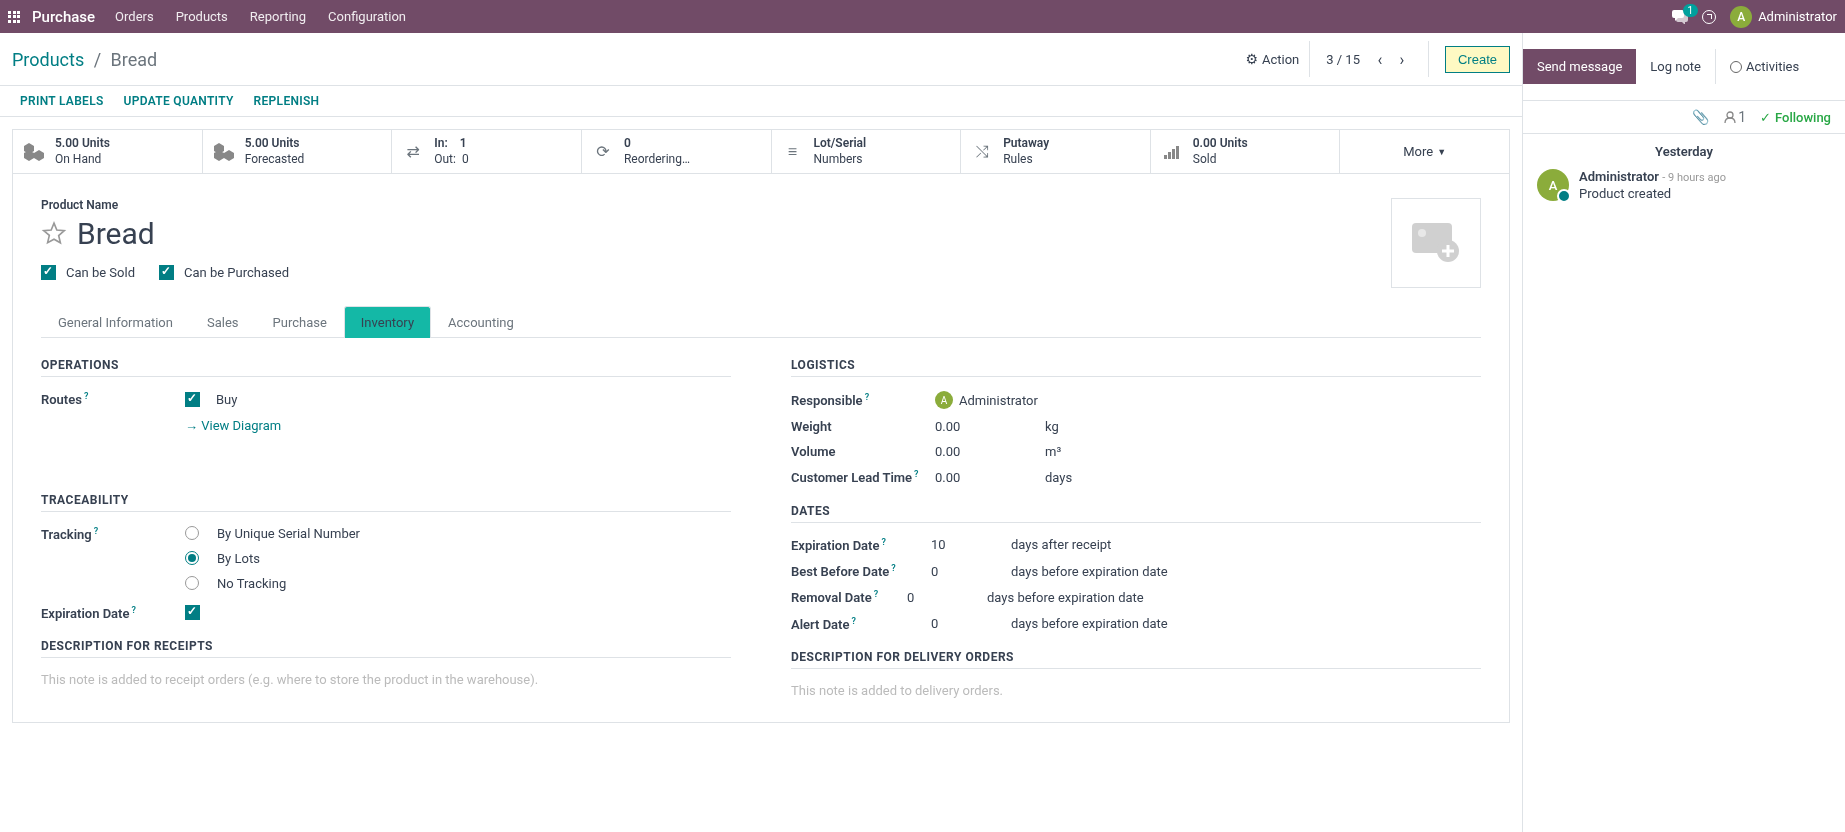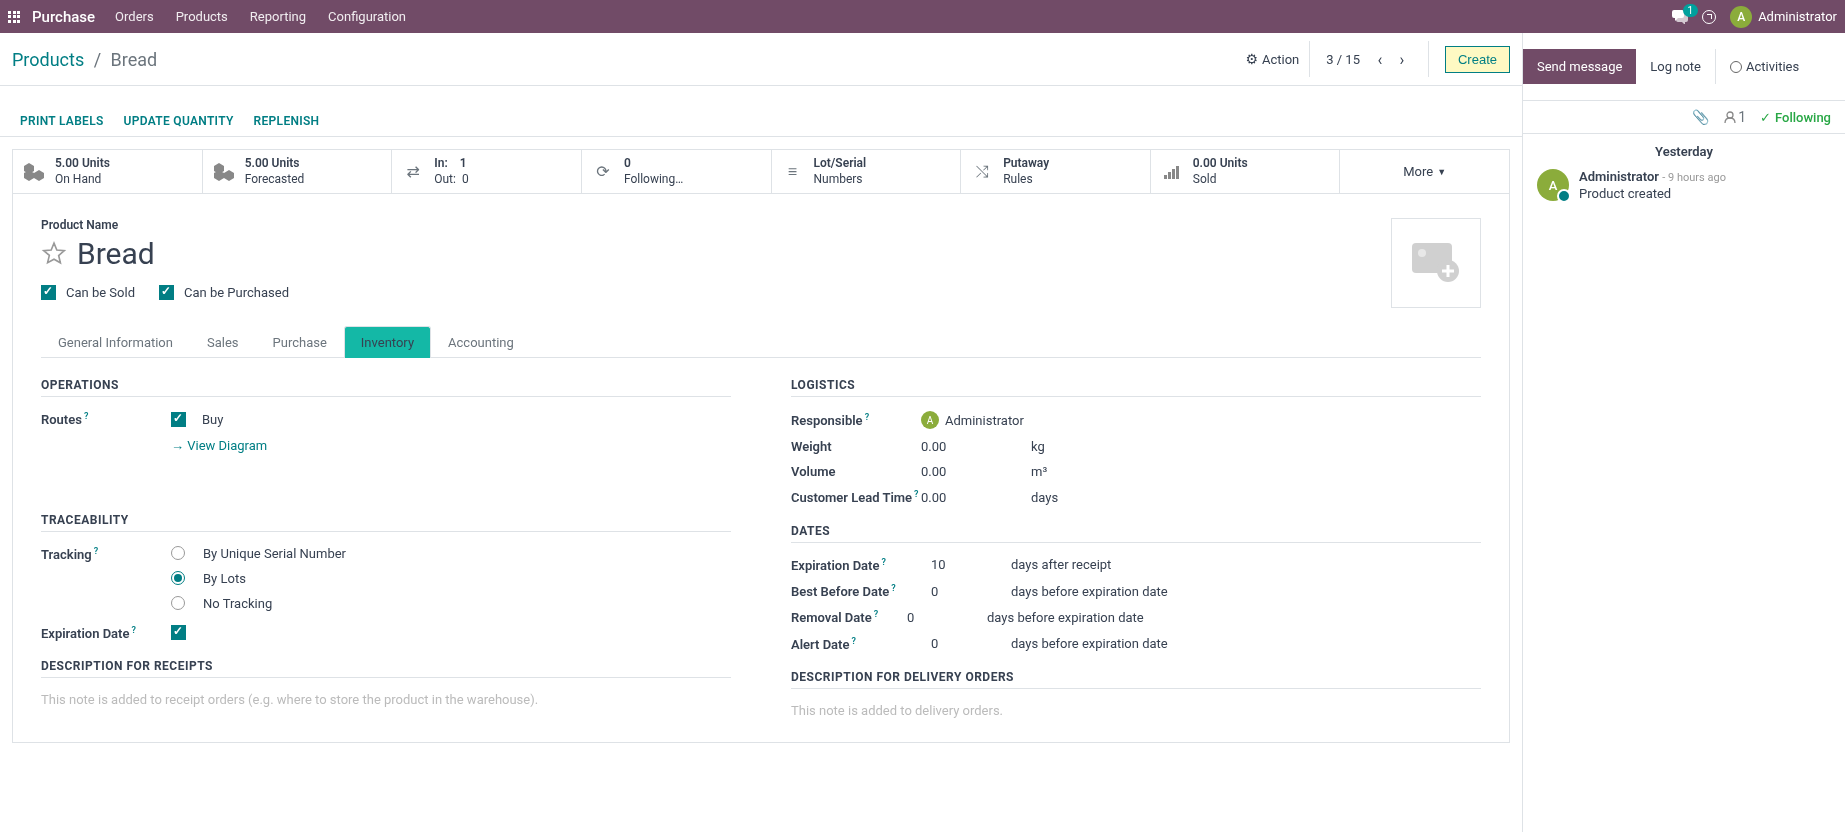--- a/index.html
+++ b/index.html
@@ -29,21 +29,21 @@
 .breadcrumb .sep { color: #6c757d; margin: 0 5px; }
 .breadcrumb .current { color: #6c757d; }
 .action-btn { margin-left: auto; display: flex; align-items: center; gap: 4px; color: #374151; cursor: pointer; padding: 4px 10px; }
 .gear-icon::before { content: "⚙"; font-size: 14px; }
 .pager { display: flex; align-items: center; gap: 10px; padding: 0 16px; border-left: 1px solid #dee2e6; height: 36px; }
 .pager-arrows { display: flex; gap: 2px; }
 .pager-arrow { width: 20px; height: 20px; display: flex; align-items: center; justify-content: center; cursor: pointer; color: #374151; font-size: 16px; }
 .create-btn { border: 1px solid #017e84; color: #017e84; background: #fef9c3; padding: 5px 12px; cursor: pointer; font-size: 13px; }
 
 .action-row { display: flex; gap: 20px; padding: 8px 20px; border-bottom: 1px solid #dee2e6; }
-.action-row a { color: #017e84; font-weight: 600; text-decoration: none; font-size: 12px; cursor: pointer; letter-spacing: 0.3px; margin-top: 20px; }
+.action-row a { color: #017e84; font-weight: 600; text-decoration: none; font-size: 12px; cursor: pointer; letter-spacing: 0.3px; }
 
 .stat-boxes { display: flex; border: 1px solid #dee2e6; margin: 12px 12px 0 12px; }
 .stat-box { flex: 1; border-right: 1px solid #dee2e6; padding: 6px 10px; display: flex; align-items: center; gap: 10px; cursor: pointer; min-width: 0; }
 .stat-box:last-child { border-right: none; }
 .stat-icon { width: 22px; height: 22px; display: flex; align-items: center; justify-content: center; color: #6c757d; font-size: 16px; flex-shrink: 0; }
 .stat-text { display: flex; flex-direction: column; font-size: 12px; line-height: 1.3; min-width: 0; overflow: hidden; }
 .stat-text .top { font-weight: 600; color: #374151; white-space: nowrap; overflow: hidden; text-overflow: ellipsis; }
 .stat-text .bot { color: #374151; white-space: nowrap; overflow: hidden; text-overflow: ellipsis; }
 .more-btn { flex: 1; display: flex; align-items: center; justify-content: center; gap: 4px; cursor: pointer; }
 
@@ -65,21 +65,21 @@
 
 .tabs { display: flex; border-bottom: 1px solid #dee2e6; margin-top: 18px; }
 .tab { padding: 8px 16px; cursor: pointer; color: #6c757d; border: 1px solid transparent; border-bottom: none; margin-bottom: -1px; }
 .tab.active { border-color: #dee2e6; background: #14b8a6; color: #374151; border-radius: 3px 3px 0 0; }
 
 .pane { padding-top: 20px; display: flex; gap: 60px; }
 .col { flex: 1; }
 .sec-title { font-size: 12px; font-weight: 700; letter-spacing: 0.5px; color: #374151; border-bottom: 1px solid #dee2e6; padding-bottom: 4px; margin-bottom: 14px; margin-top: 18px; }
 .sec-title:first-child { margin-top: 0; }
 .field-row { display: flex; align-items: center; font-size: 13px; margin-bottom: 10px; }
-.field-label { width: 130px; font-weight: 600; color: #374151; }
+.field-label { width: 144px; font-weight: 600; color: #374151; }
 .help { color: #017e84; font-size: 9px; vertical-align: super; margin-left: 2px; }
 .field-value { width: 80px; }
 .field-unit { color: #374151; }
 .link { color: #017e84; text-decoration: none; cursor: pointer; }
 .arrow::before { content: "→ "; font-weight: bold; }
 .user-tag { display: flex; align-items: center; gap: 6px; }
 .small-avatar { width: 18px; height: 18px; background: #8bac3b; color: #fff; border-radius: 50%; display: flex; align-items: center; justify-content: center; font-size: 10px; }
 .placeholder-text { color: #bbb; font-size: 13px; margin-top: 6px; }
 
 
@@ -198,21 +198,21 @@
         <div class="stat-icon">⇄</div>
         <div class="stat-text">
           <span class="top"><span>In:</span>&nbsp;&nbsp;&nbsp;&nbsp;<span>1</span></span>
           <span class="bot"><span>Out:</span>&nbsp;&nbsp;<span>0</span></span>
         </div>
       </div>
       <div class="stat-box">
         <div class="stat-icon">⟳</div>
         <div class="stat-text">
             <span class="top">0</span>
-            <span class="bot">Following…</span>
+            <span class="bot">Reordering…</span>
           </div>
       </div>
       <div class="stat-box">
         <div class="stat-icon">≡</div>
         <div class="stat-text">
             <span class="top">Lot/Serial</span>
             <span class="bot">Numbers</span>
           </div>
       </div>
       <div class="stat-box">

